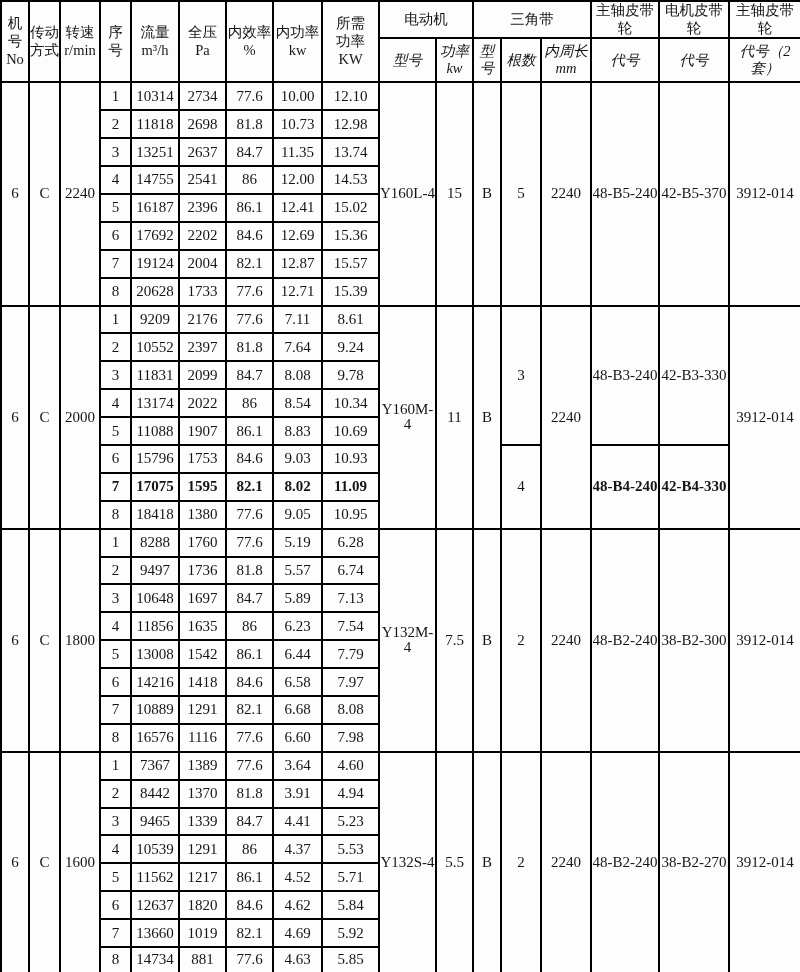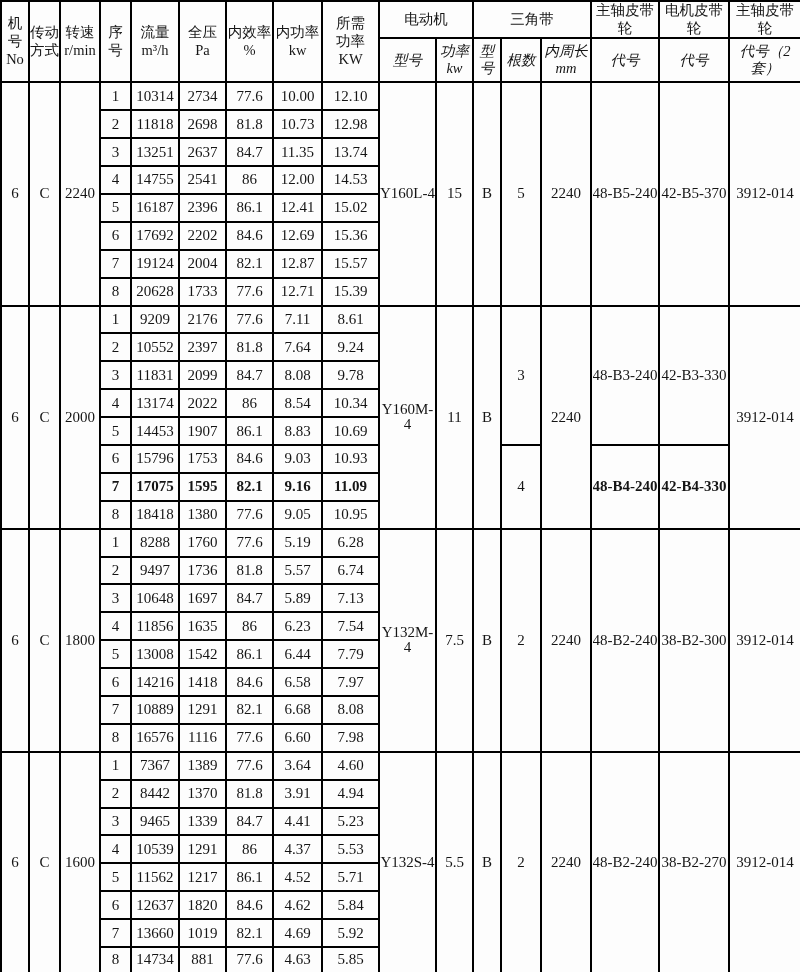--- a/index.html
+++ b/index.html
@@ -213,21 +213,21 @@
         <tr>
           <td>4</td>
           <td>13174</td>
           <td>2022</td>
           <td>86</td>
           <td>8.54</td>
           <td>10.34</td>
         </tr>
         <tr>
           <td>5</td>
-          <td>14453</td>
+          <td>11088</td>
           <td>1907</td>
           <td>86.1</td>
           <td>8.83</td>
           <td>10.69</td>
         </tr>
         <tr>
           <td>6</td>
           <td>15796</td>
           <td>1753</td>
           <td>84.6</td>
@@ -235,21 +235,21 @@
           <td>10.93</td>
           <td rowspan="3">4</td>
           <td rowspan="3" class="bold code">48-B4-240</td>
           <td rowspan="3" class="bold code">42-B4-330</td>
         </tr>
         <tr>
           <td class="bold">7</td>
           <td class="bold">17075</td>
           <td class="bold">1595</td>
           <td class="bold">82.1</td>
-          <td class="bold">9.16</td>
+          <td class="bold">8.02</td>
           <td class="bold">11.09</td>
         </tr>
         <tr>
           <td>8</td>
           <td>18418</td>
           <td>1380</td>
           <td>77.6</td>
           <td>9.05</td>
           <td>10.95</td>
         </tr>

